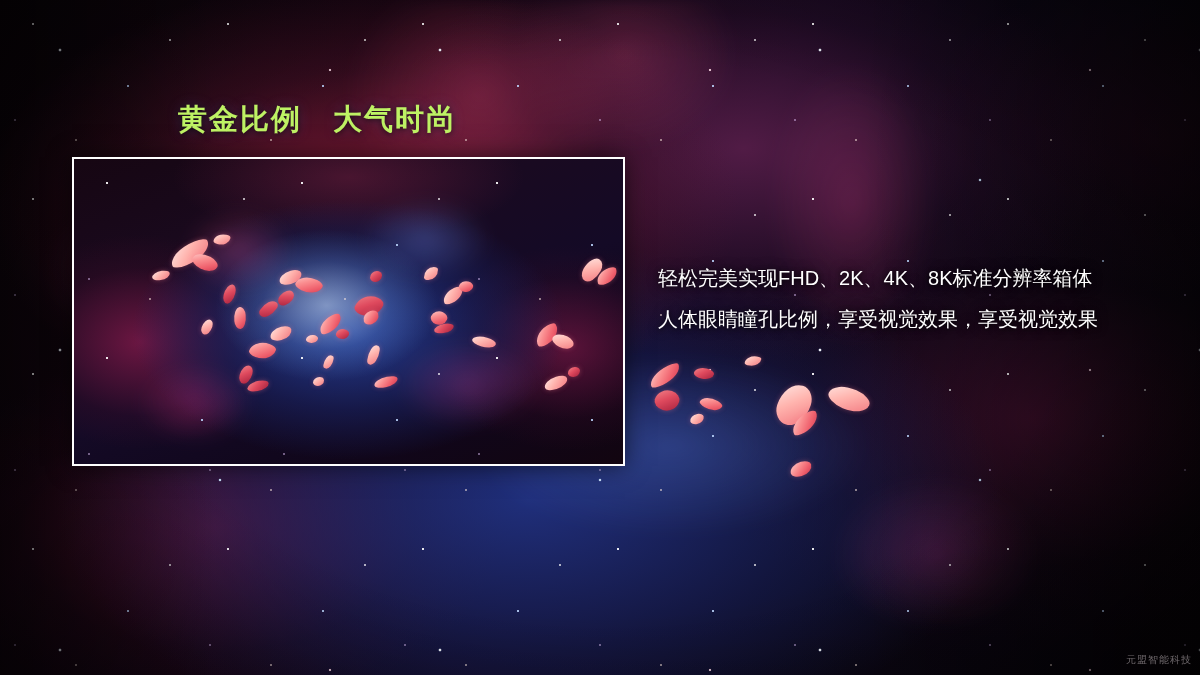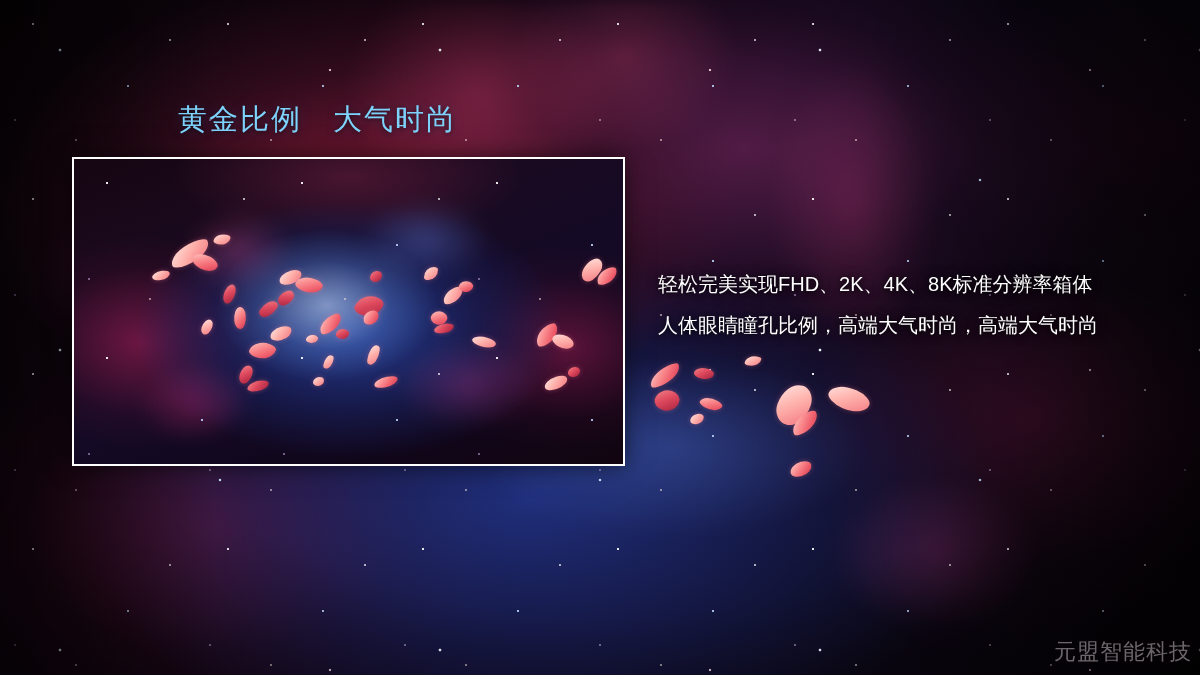--- a/index.html
+++ b/index.html
@@ -87,25 +87,26 @@
       radial-gradient(2.2px 2.2px at 330px 70px, rgba(255,225,235,0.95) 30%, rgba(255,150,190,0.25) 55%, transparent 75%);
     background-size: 380px 300px;
     opacity: 0.95;
   }
 
   
   .title {
     position: absolute;
     left: 178px;
     top: 100px;
-    color: #7dd3fc;
+    color: #bef264;
     font-size: 29px;
     letter-spacing: 2px;
     white-space: pre;
     text-shadow: 0 1px 6px rgba(0,0,0,0.75), 0 0 14px rgba(120,140,255,0.25);
+    font-weight: bold;
   }
 
   
   .frame {
     position: absolute;
     left: 72px;
     top: 157px;
     width: 553px;
     height: 309px;
     border: 2px solid #ffffff;
@@ -150,38 +151,38 @@
     background: linear-gradient(140deg, #ffe8e4 0%, #ffb4ae 45%, #f2767e 100%);
   }
   .petal.curl {
     border-radius: 70% 30% 68% 32% / 78% 22% 78% 22%;
   }
 
   
   .copy {
     position: absolute;
     left: 658px;
-    top: 264px;
+    top: 258px;
     width: 520px;
   }
   .copy-line {
     color: #ffffff;
     font-size: 20px;
     line-height: 41px;
     white-space: nowrap;
     text-shadow: 0 1px 5px rgba(0,0,0,0.85), 0 0 12px rgba(0,0,0,0.5);
   }
 
   
   .watermark {
     position: absolute;
     right: 8px;
     bottom: 8px;
     color: rgba(195,185,190,0.55);
-    font-size: 22px;
+    font-size: 10px;
     letter-spacing: 1px;
     white-space: nowrap;
   }
 </style>
 </head>
 <body>
 
 <div id="slide">
 
   <div class="bg-layer bg-base"></div>
@@ -251,18 +252,18 @@
         <div class="petal pale" style="left: 510px; top: 98px; width: 16px; height: 26px; transform: rotate(30deg);"></div>
         <div class="petal  curl" style="left: 522px; top: 110px; width: 22px; height: 14px; transform: rotate(-20deg);"></div>
         <div class="petal pale" style="left: 470px; top: 218px; width: 24px; height: 12px; transform: rotate(-18deg);"></div>
         <div class="petal dark" style="left: 494px; top: 208px; width: 12px; height: 10px; transform: rotate(0deg);"></div>
         <div class="petal pale curl" style="left: 250px; top: 196px; width: 9px; height: 14px; transform: rotate(10deg);"></div>
       </div>
   </div>
 
   <div class="copy">
     <div class="copy-line">轻松完美实现FHD、2K、4K、8K标准分辨率箱体</div>
-    <div class="copy-line">人体眼睛瞳孔比例，高端大气时尚，高端大气时尚</div>
+    <div class="copy-line">人体眼睛瞳孔比例，享受视觉效果，享受视觉效果</div>
   </div>
 
   <div class="watermark">元盟智能科技</div>
 
 </div>
 
 </body></html>

